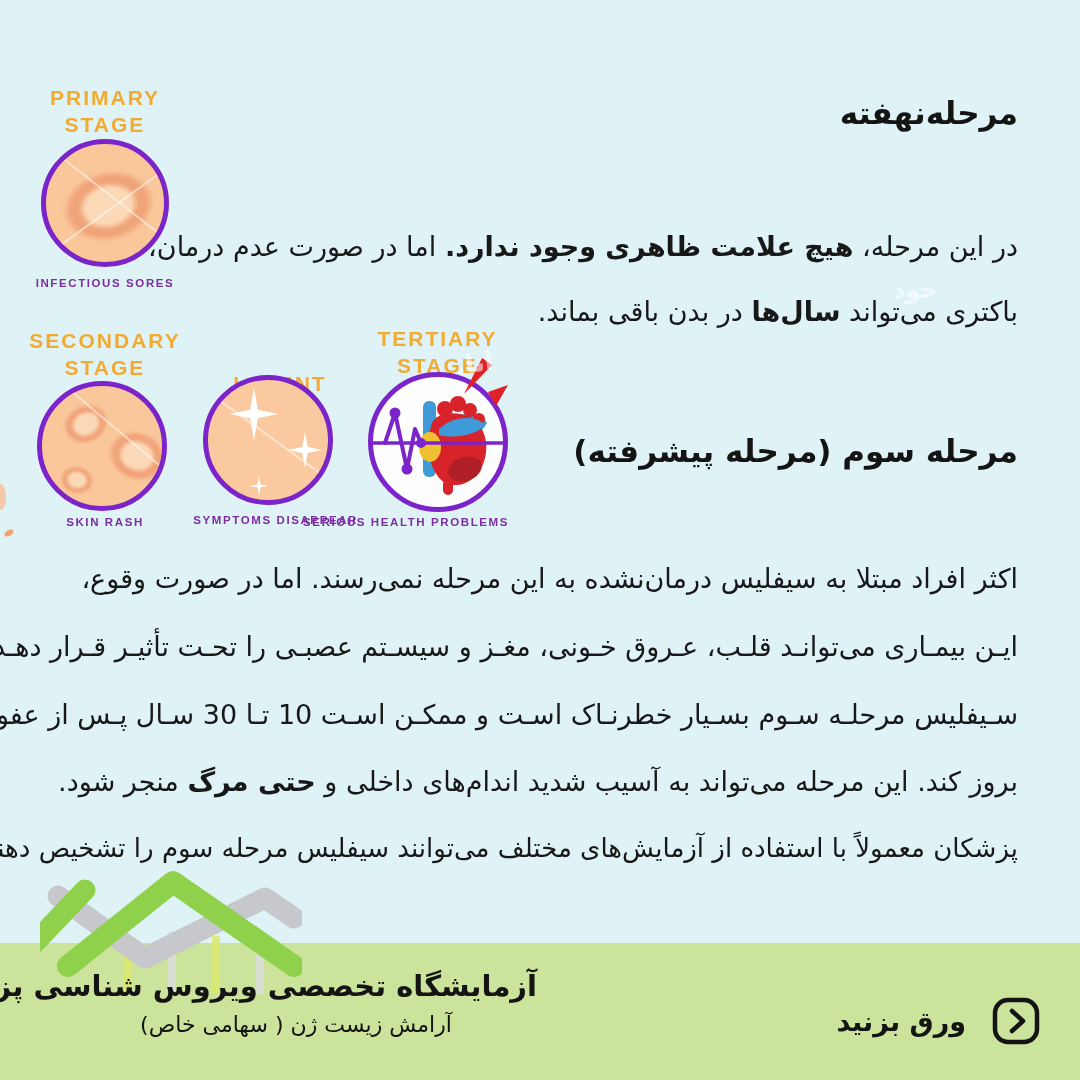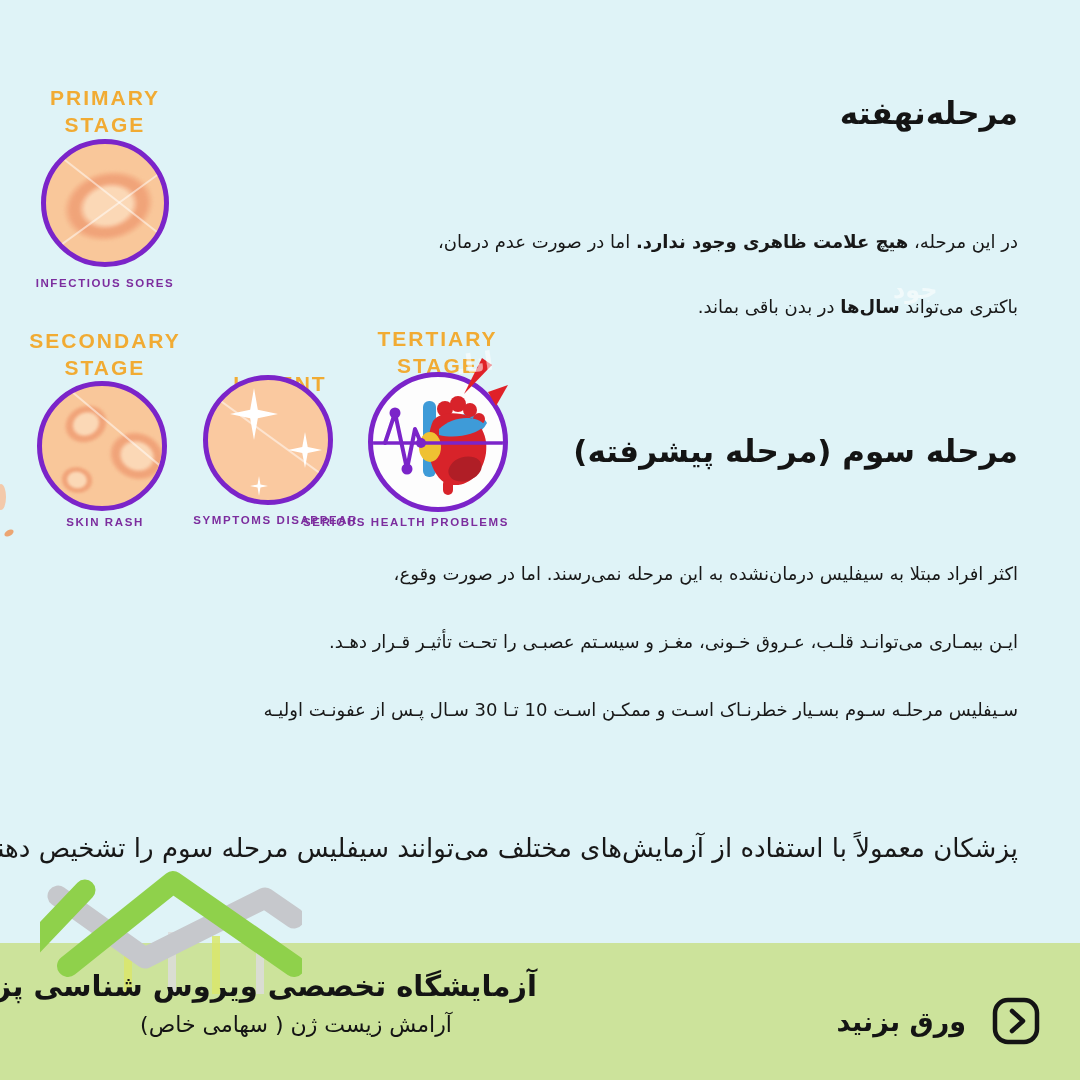--- a/index.html
+++ b/index.html
@@ -4,21 +4,21 @@
 <style>
   html,body{margin:0;padding:0;}
   .canvas{
     position:relative;width:1080px;height:1080px;overflow:hidden;
     background:#DFF3F7;
     font-family:"DejaVu Sans",sans-serif;
     direction:rtl;
   }
   
   .fa-h{position:absolute;right:62px;white-space:nowrap;font-weight:bold;font-size:31px;color:#141414;}
-  .fa-line{position:absolute;right:62px;white-space:nowrap;font-size:18px;color:#181818;}
+  .fa-line{position:absolute;right:62px;white-space:nowrap;font-size:27px;color:#181818;}
   .fa-line .b{font-weight:bold;}
   .fa-line.small{font-size:26px;}
   
   .stage-title{
     position:absolute;text-align:center;color:#F1AB33;
     font-family:"Liberation Sans",sans-serif;font-weight:800;
     font-size:21px;line-height:1.3;letter-spacing:2px;
   }
   .stage-label{
     position:absolute;text-align:center;color:#7C2D9E;
@@ -127,20 +127,21 @@
   <div class="fa-h" style="top:95px;">مرحله‌نهفته</div>
 
   <div class="fa-line" style="top:231px;"><span>در این مرحله، </span><span class="b">هیچ علامت ظاهری وجود ندارد.</span><span> اما در صورت عدم درمان،</span></div>
   <div class="fa-line" style="top:296px;"><span>باکتری می‌تواند </span><span class="b">سال‌ها</span><span> در بدن باقی بماند.</span></div>
 
   <div class="fa-h" style="top:433px;">مرحله سوم (مرحله پیشرفته)</div>
 
   <div class="fa-line" style="top:563px;"><span>اکثر افراد مبتلا به سیفلیس درمان‌نشده به این مرحله نمی‌رسند. اما در صورت وقوع،</span><span class="b"></span><span></span></div>
   <div class="fa-line" style="top:631px;"><span>ایـن بیمـاری می‌توانـد قلـب، عـروق خـونی، مغـز و سیسـتم عصبـی را تحـت تأثیـر قـرار دهـد.</span><span class="b"></span><span></span></div>
   <div class="fa-line" style="top:699px;"><span>سـیفلیس مرحلـه سـوم بسـیار خطرنـاک اسـت و ممکـن اسـت 10 تـا 30 سـال پـس از عفونـت اولیـه</span><span class="b"></span><span></span></div>
+  <div class="fa-line" style="top:766px;"><span>بروز کند. این مرحله می‌تواند به آسیب شدید اندام‌های داخلی و </span><span class="b">حتی مرگ</span><span> منجر شود.</span></div>
   <div class="fa-line small" style="top:833px;"><span>پزشکان معمولاً با استفاده از آزمایش‌های مختلف می‌توانند سیفلیس مرحله سوم را تشخیص دهند.</span><span class="b"></span><span></span></div>
 
   <div class="wm" style="left:893px;top:276px;font-size:24px;">جود</div>
   <div class="wm" style="left:455px;top:348px;font-size:26px;transform:rotate(-8deg);">انا.</div>
 
   <div class="edge-bit" style="left:-4px;top:484px;width:10px;height:26px;background:rgba(247,190,150,.8);"></div>
   <div class="edge-bit" style="left:4px;top:530px;width:10px;height:6px;background:rgba(238,150,90,.85);transform:rotate(-30deg);"></div>
 
   <div class="footer-band"></div>
 

